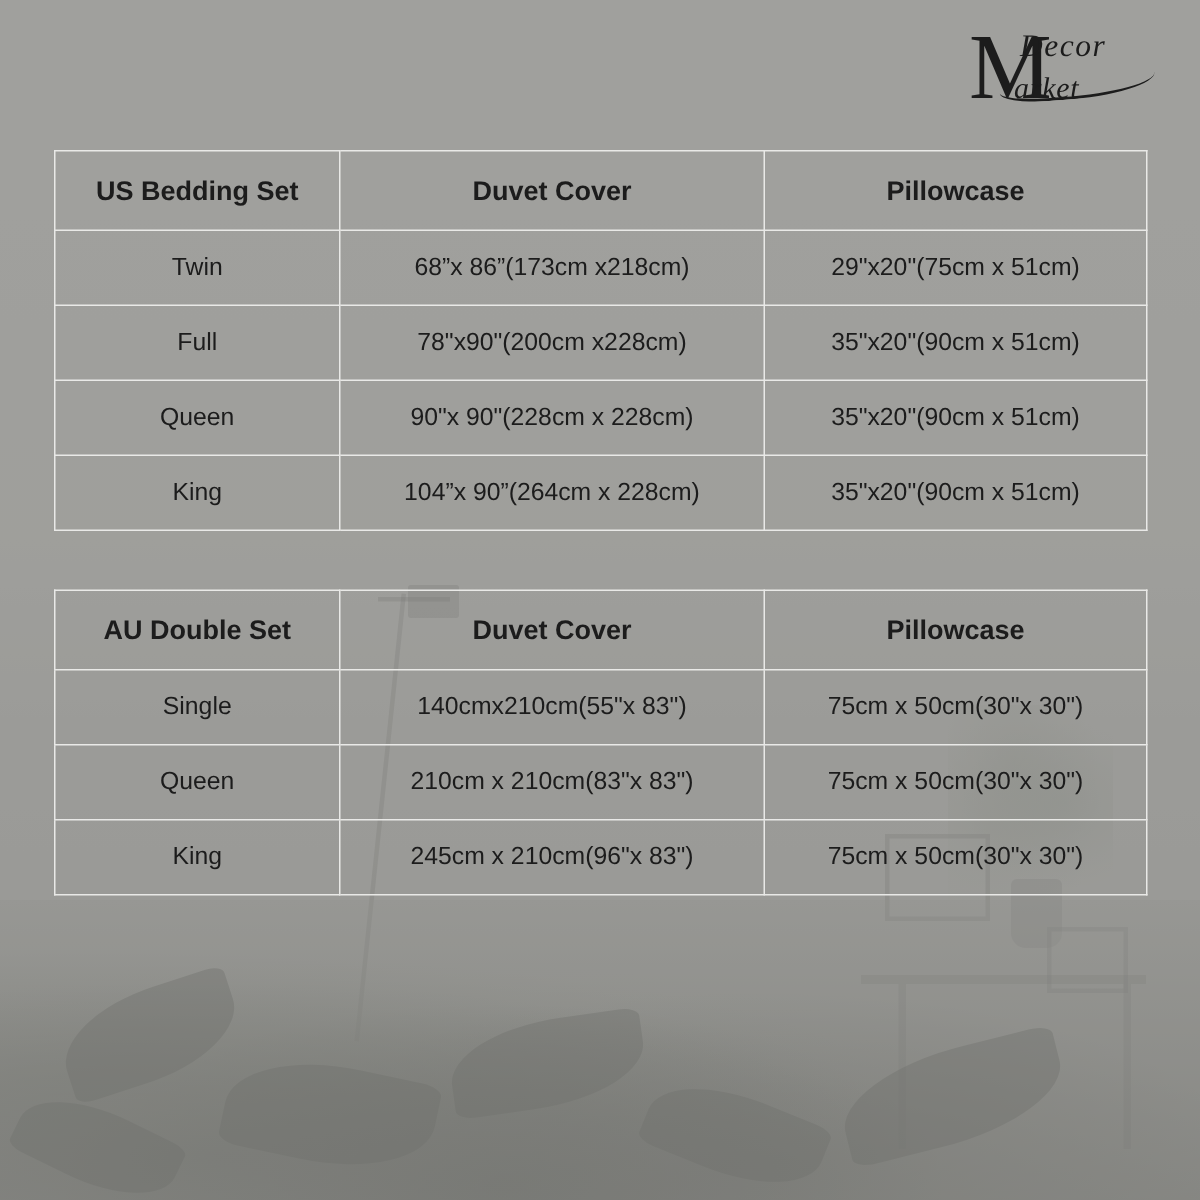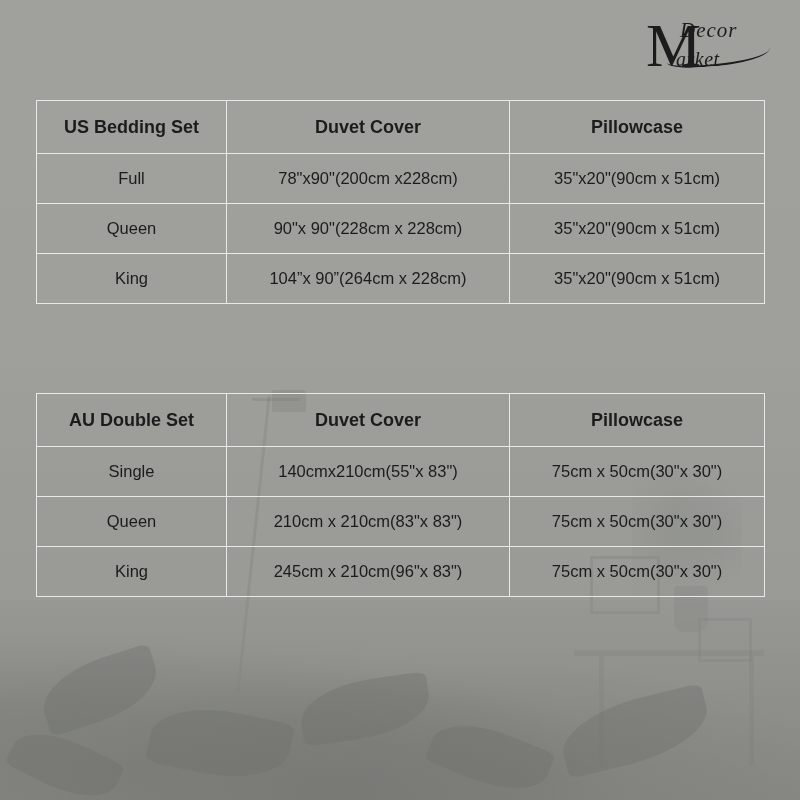--- a/index.html
+++ b/index.html
@@ -306,20 +306,25 @@
       </colgroup>
       <thead>
         <tr>
           <th>US Bedding Set</th>
           <th>Duvet Cover</th>
           <th>Pillowcase</th>
         </tr>
       </thead>
       <tbody>
         <tr>
+          <td class="label-cell">Twin</td>
+          <td>68”x 86”(173cm x218cm)</td>
+          <td>29"x20"(75cm x 51cm)</td>
+        </tr>
+        <tr>
           <td class="label-cell">Full</td>
           <td>78"x90"(200cm x228cm)</td>
           <td>35"x20"(90cm x 51cm)</td>
         </tr>
         <tr>
           <td class="label-cell">Queen</td>
           <td>90"x 90"(228cm x 228cm)</td>
           <td>35"x20"(90cm x 51cm)</td>
         </tr>
         <tr>

